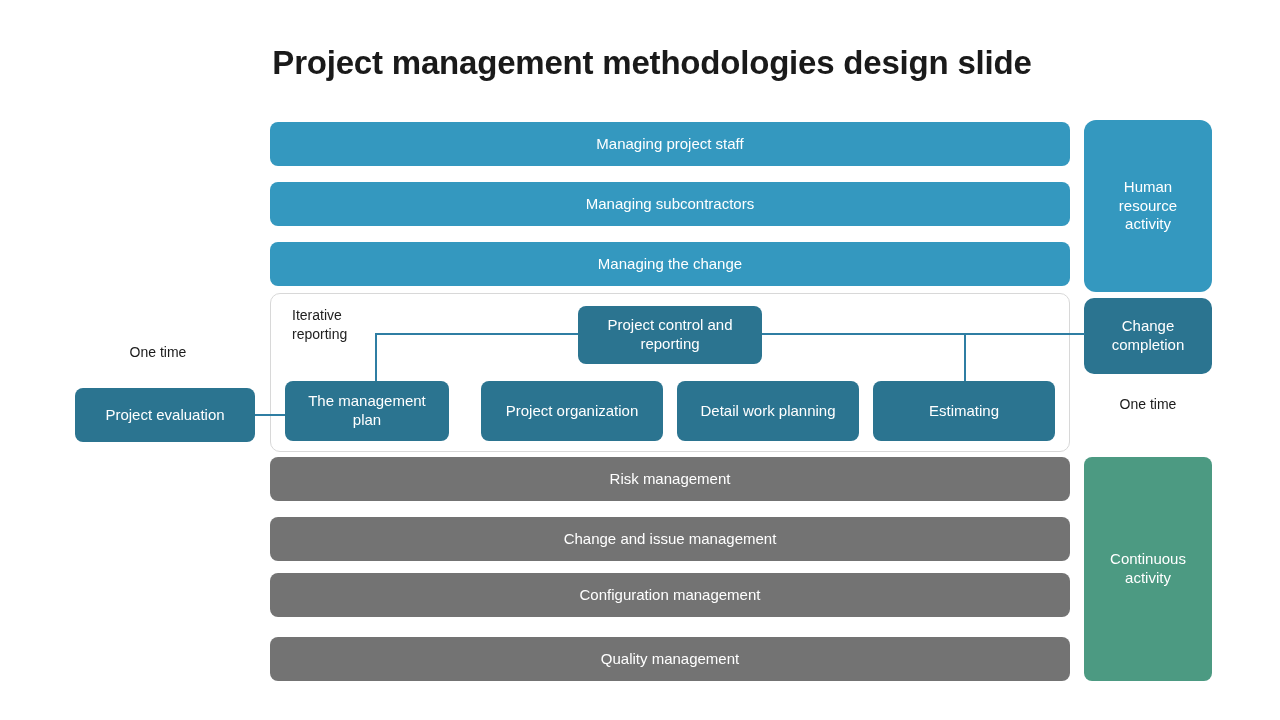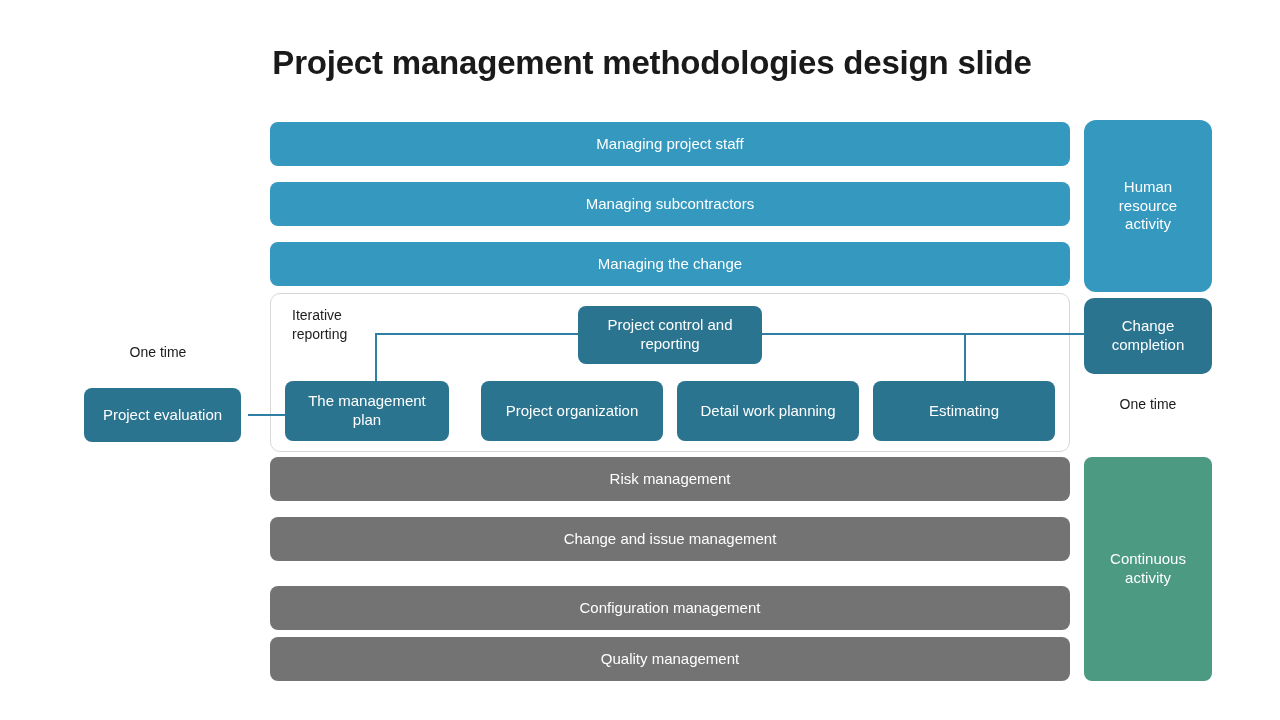--- a/index.html
+++ b/index.html
@@ -163,33 +163,33 @@
 <div class="node box-dark" style="left:677px;top:381px;width:182px;height:60px;">
   <span>Detail work planning</span>
 </div>
 
 <div class="node box-dark" style="left:873px;top:381px;width:182px;height:60px;">
   <span>Estimating</span>
 </div>
 
 <div class="plain-label" style="left:68px;top:344px;width:180px;">One time</div>
 
-<div class="node box-dark" style="left:84px;top:388px;width:157px;height:54px;">
+<div class="node box-dark" style="left:75px;top:388px;width:180px;height:54px;">
   <span>Project evaluation</span>
 </div>
 
 <div class="node bar bar-green" style="top:457px;">
   <span>Risk management</span>
 </div>
 
 <div class="node bar bar-green" style="top:517px;">
   <span>Change and issue management</span>
 </div>
 
-<div class="node bar bar-green" style="top:586px;">
+<div class="node bar bar-green" style="top:573px;">
   <span>Configuration management</span>
 </div>
 
 <div class="node bar bar-green" style="top:637px;">
   <span>Quality management</span>
 </div>
 
 <div class="node side-panel panel-green" style="top:457px;height:224px;">
   <span>Continuous activity</span>
 </div>

